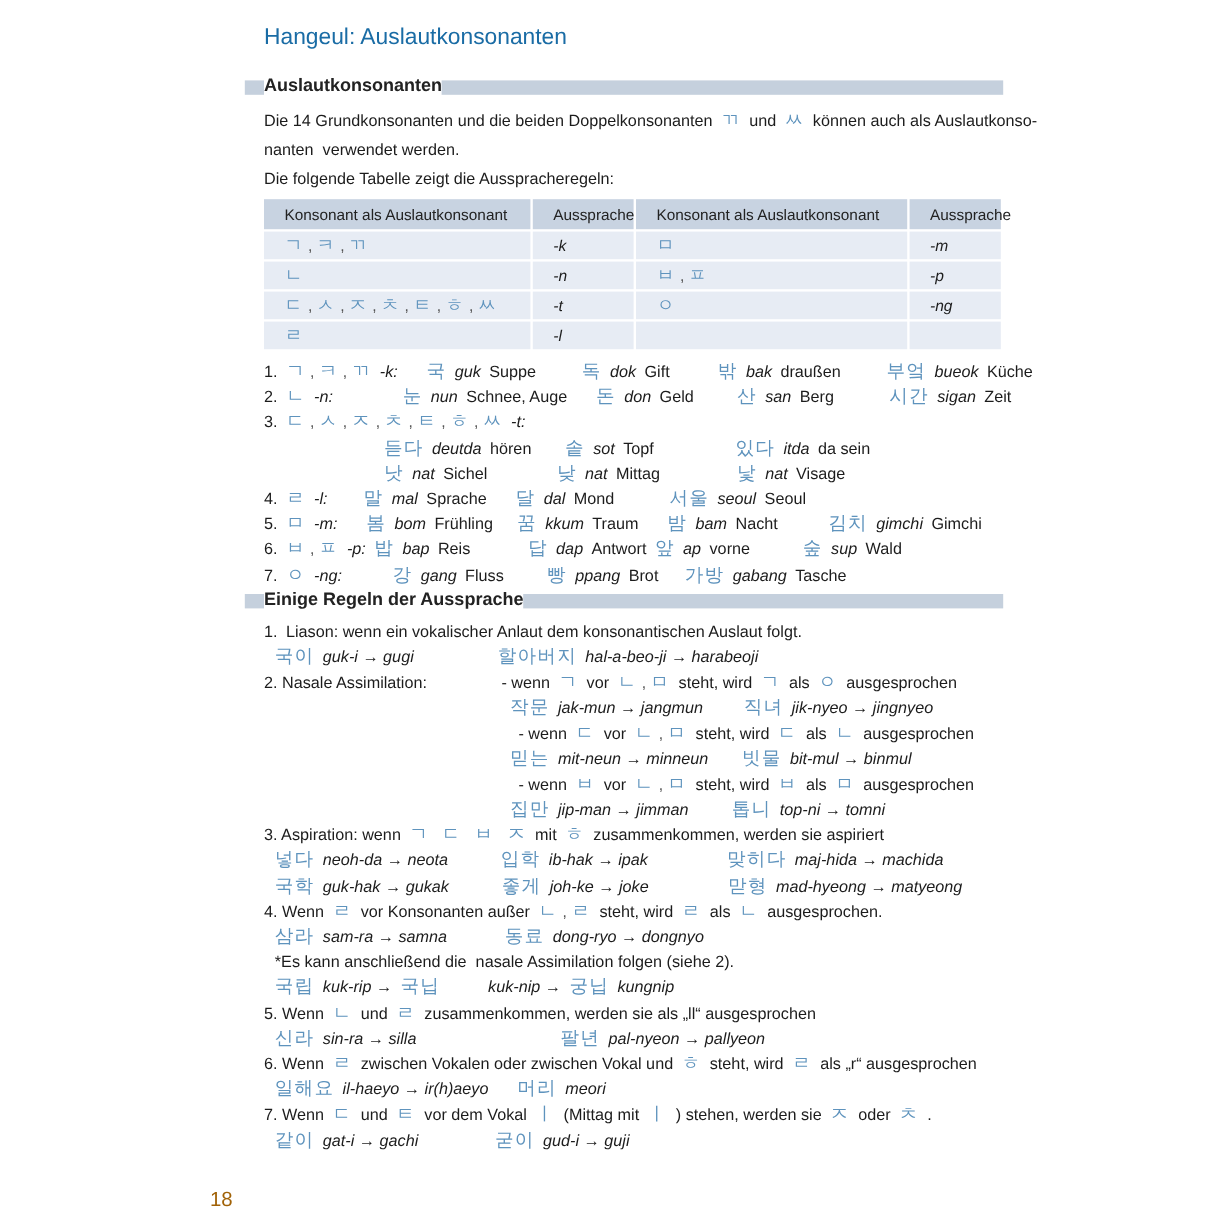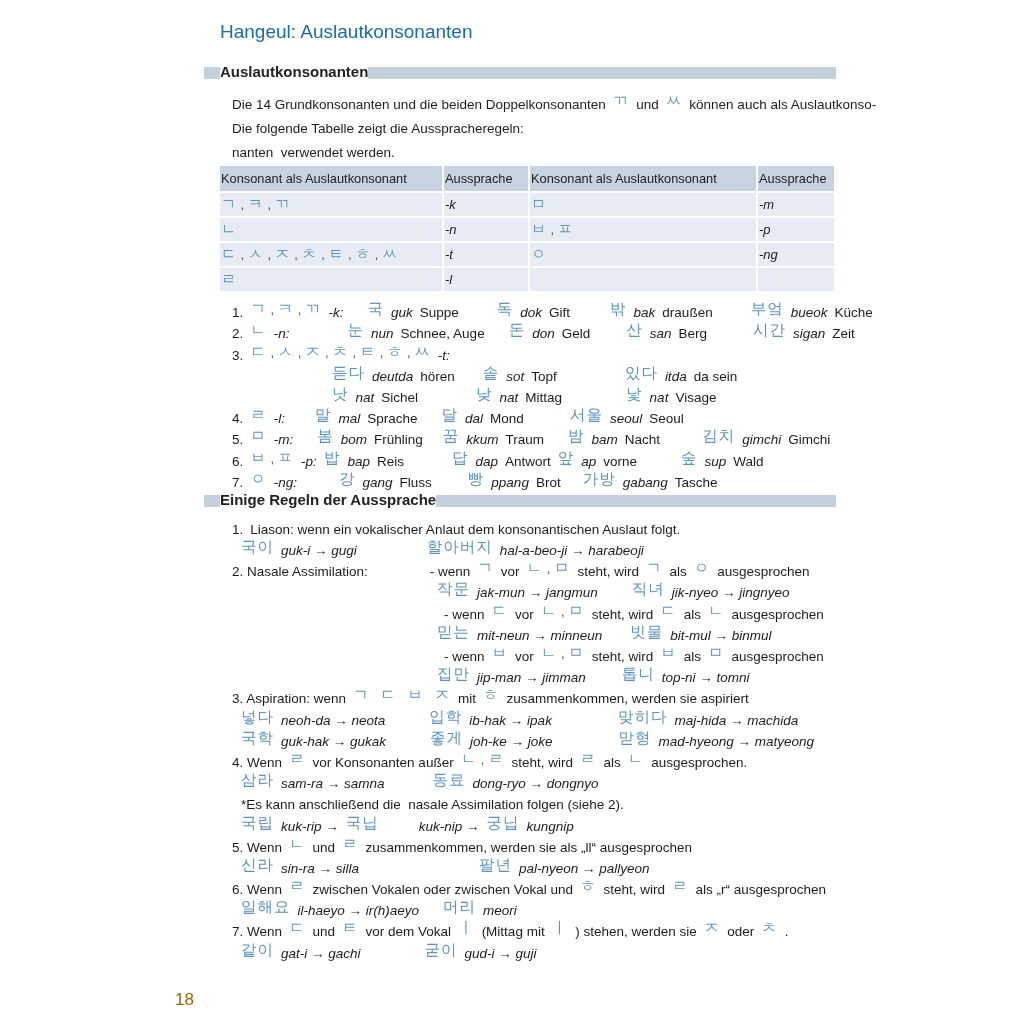--- a/index.html
+++ b/index.html
@@ -14,28 +14,28 @@
   .content{position:absolute;left:220px;top:0;width:616px;}
   h1{margin:22px 0 0 0;font-size:19px;line-height:20px;font-weight:normal;color:var(--accent);}
   .sec-head{position:relative;height:20px;}
   #sec1{margin-top:20px;}
   #sec2{}
   .sec-bar{position:absolute;left:-16px;right:0;top:5px;height:12px;background:var(--bar);}
   .sec-title{position:relative;display:inline-block;background:#ffffff;
     font-size:15px;font-weight:bold;color:#222;line-height:20px;}
   .intro{margin-top:6px;}
   .intro .line{height:24px;}
-  .line{display:flex;align-items:flex-end;column-gap:7px;height:21.2px;font-size:13.5px;margin-left:12px;}
+  .line{display:flex;align-items:center;column-gap:7px;height:21.2px;font-size:13.5px;}
   .line>span{white-space:pre;}
   .gap{display:inline-block;height:1px;flex:0 0 auto;}
   .kr{color:var(--korean);font-size:15.5px;letter-spacing:1px;}
   .kr .cm{color:#555;font-size:13px;letter-spacing:0;}
   .rom{font-style:italic;}
   .tbl{display:grid;grid-template-columns:222px 84px 226px 76px;gap:2px;margin-top:6px;}
-  .cell{box-sizing:border-box;display:flex;align-items:center;padding:0 1px;height:23px;}
+  .cell{box-sizing:border-box;display:flex;align-items:center;padding:0 17px;height:23px;}
   .th{background:var(--thbg);font-size:12.8px;height:25px;color:#222;}
   .td{background:var(--trbg);}
   .td .kr{font-size:15px;}
   .val{font-style:italic;font-size:13px;}
   #examples{margin-top:8px;}
   #rules{margin-top:6px;}
   .pagenum{position:absolute;left:175px;top:990px;font-size:17px;color:#a16207;}
 </style>
 </head>
 <body>
@@ -50,24 +50,24 @@
 
   <div id="intro" class="intro">
       <div class="line">
         <span class="txt">Die 14 Grundkonsonanten und die beiden Doppelkonsonanten</span>
         <span class="kr"><span>ㄲ</span></span>
         <span class="txt">und</span>
         <span class="kr"><span>ㅆ</span></span>
         <span class="txt">können auch als Auslautkonso-</span>
       </div>
       <div class="line">
+        <span class="txt">nanten  verwendet werden.</span>
+      </div>
+      <div class="line">
         <span class="txt">Die folgende Tabelle zeigt die Ausspracheregeln:</span>
-      </div>
-      <div class="line">
-        <span class="txt">nanten  verwendet werden.</span>
       </div>
     </div>
 
   <div id="table" class="tbl">
       <div class="cell th">Konsonant als Auslautkonsonant</div>
       <div class="cell th">Aussprache</div>
       <div class="cell th">Konsonant als Auslautkonsonant</div>
       <div class="cell th">Aussprache</div>
       <div class="cell td">
         <span class="kr"><span>ㄱ</span><span class="cm"> , </span><span>ㅋ</span><span class="cm"> , </span><span>ㄲ</span></span>

